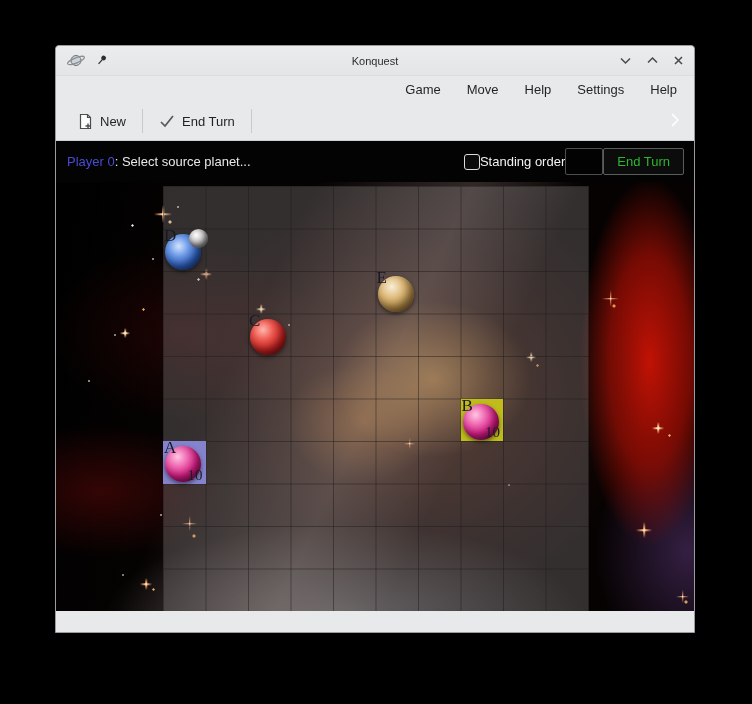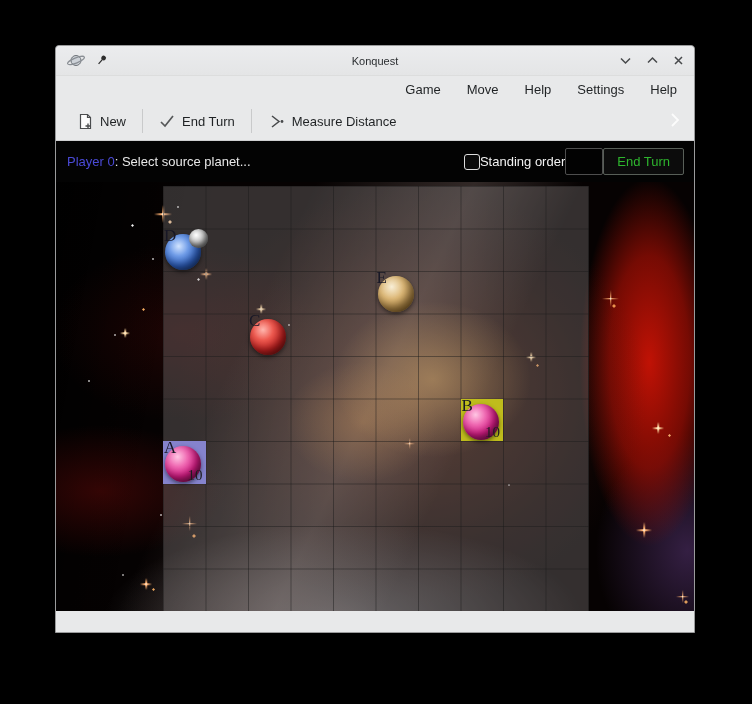--- a/index.html
+++ b/index.html
@@ -181,29 +181,20 @@
     <div class="tool-sep"></div>
     <div class="tool-btn">
       <span style="display:flex;">
         <svg width="16" height="14" viewBox="0 0 16 14">
             <polyline points="2,8 6,12 14,2" fill="none" stroke="#565859" stroke-width="1.7"></polyline>
           </svg>
       </span>
       <span>End Turn</span>
     </div>
     <div class="tool-sep"></div>
-    <div class="tool-btn">
-      <span style="display:flex;">
-        <svg width="17" height="15" viewBox="0 0 17 15">
-          <polyline points="4,2 11,7.5 4,13" fill="none" stroke="#47494b" stroke-width="1.5"></polyline>
-          <circle cx="14" cy="7.5" r="1.4" fill="#47494b"></circle>
-        </svg>
-      </span>
-      <span>Measure Distance</span>
-    </div>
     <div class="tool-spacer"></div>
     <span class="tool-overflow">
       <svg width="10" height="16" viewBox="0 0 10 16">
           <polyline points="2,2 8,8 2,14" fill="none" stroke="#ffffff" stroke-width="1.8" opacity="0.85"></polyline>
         </svg>
     </span>
   </div>
 
   <div class="statusrow">
     <div class="status-msg">

